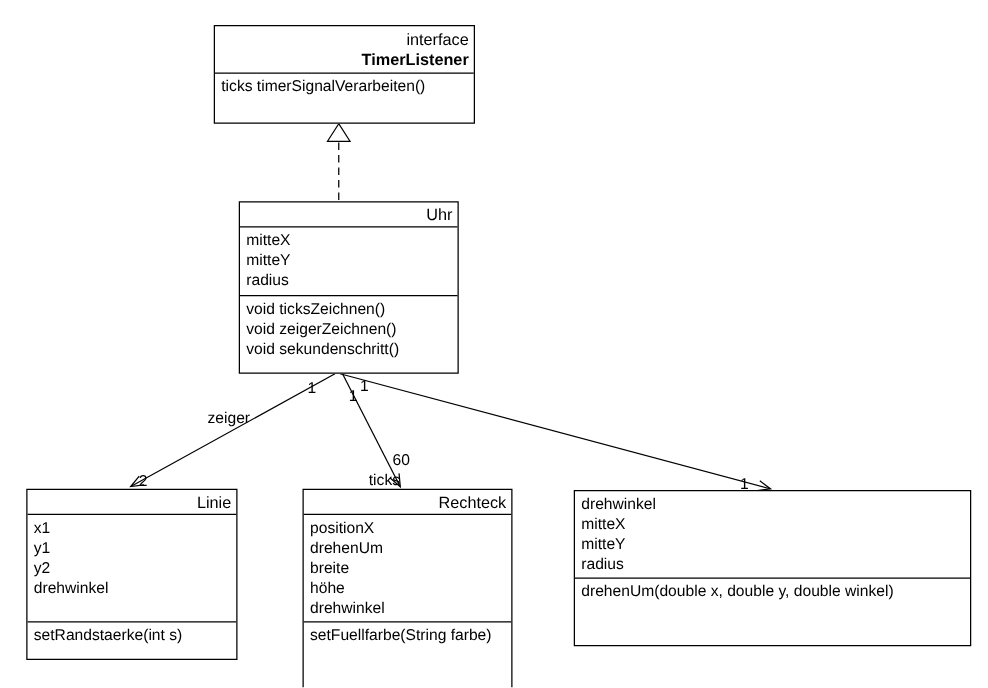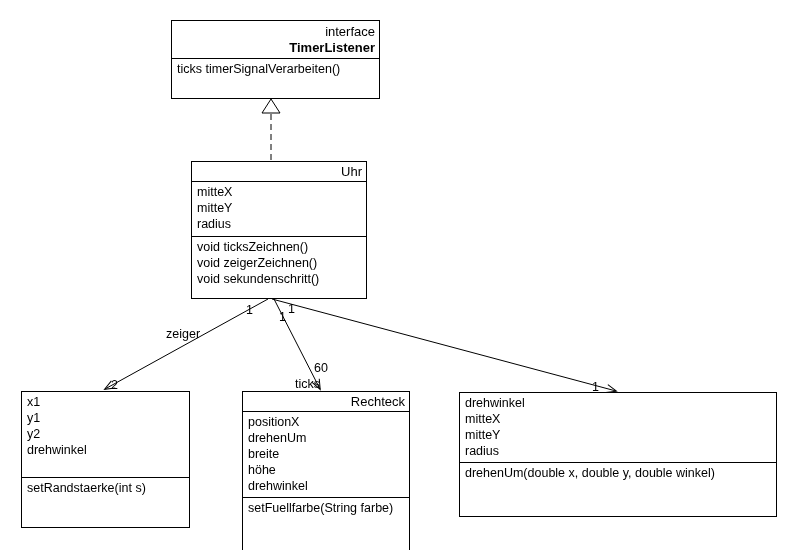--- a/index.html
+++ b/index.html
@@ -59,20 +59,21 @@
       <div class="row">radius</div>
     </div>
     <div class="cls-methods">
       <div class="row">void ticksZeichnen()</div>
       <div class="row">void zeigerZeichnen()</div>
       <div class="row">void sekundenschritt()</div>
     </div>
   </div>
 
   <div class="cls" style="left:21px; top:391px; width:169px; height:137px;">
+    <div class="cls-title">Linie</div>
     <div class="cls-attrs" style="height:86px;">
       <div class="row">x1</div>
       <div class="row">y1</div>
       <div class="row">y2</div>
       <div class="row">drehwinkel</div>
     </div>
     <div class="cls-methods">
       <div class="row">setRandstaerke(int s)</div>
     </div>
   </div>

